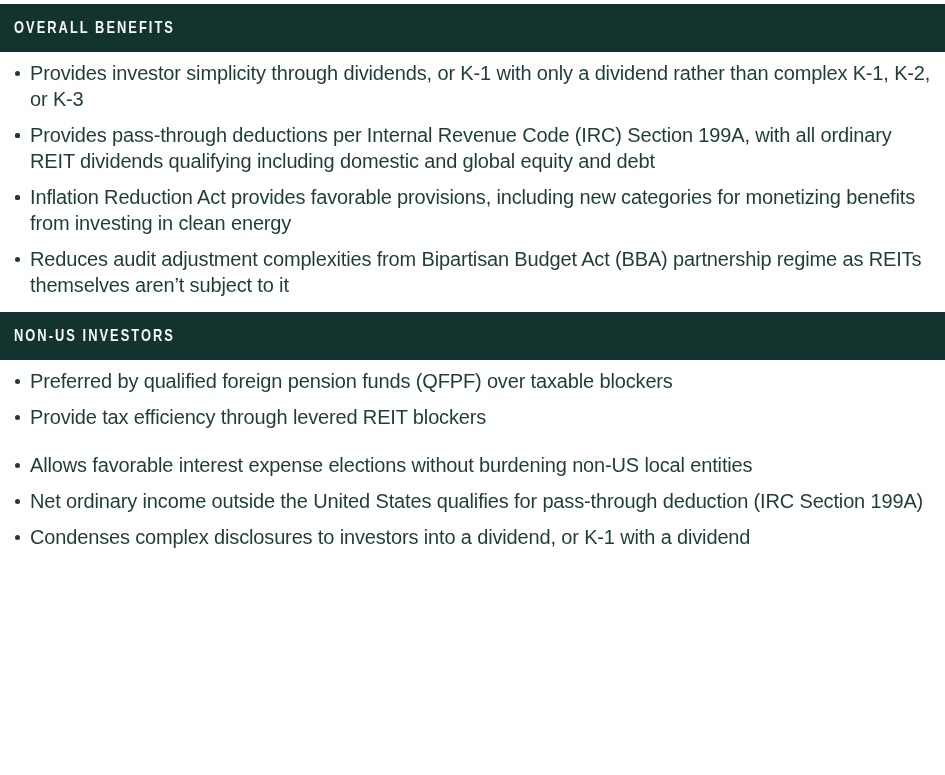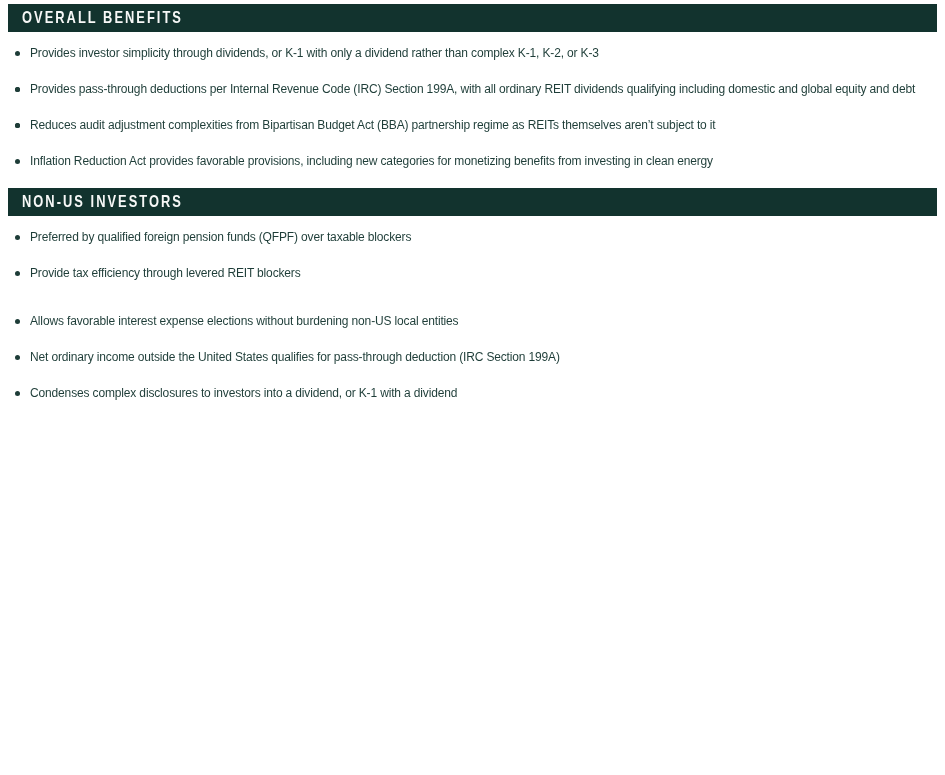--- a/index.html
+++ b/index.html
@@ -8,22 +8,22 @@
     font-family: "Liberation Sans", "DejaVu Sans", sans-serif;
   }
   .doc {
     width: 945px;
     height: 775px;
     background: #ffffff;
     padding-top: 4px;
     overflow: hidden;
   }
   .bar {
-    height: 28px;
-    margin: 0 8px;
+    height: 48px;
+    margin: 0 0;
     background: #12332e;
     display: flex;
     align-items: center;
     padding: 0 14px;
   }
   .bar-title {
     color: #f7f8f7;
     font-size: 16.5px;
     font-weight: 700;
     letter-spacing: 2.6px;
@@ -33,21 +33,21 @@
     transform-origin: left center;
     padding-bottom: 1px;
   }
   ul.bullets {
     list-style: none;
     padding: 8px 12px 4px 30px;
   }
   ul.bullets li {
     position: relative;
     color: #1e3d38;
-    font-size: 12px;
+    font-size: 20px;
     letter-spacing: -0.15px;
     line-height: 26px;
     margin-bottom: 10px;
   }
   ul.bullets li .dot {
     position: absolute;
     left: -15px;
     top: 11px;
     width: 5px;
     height: 5px;
@@ -62,22 +62,22 @@
 
   <section>
     <header class="bar">
       <span class="bar-title">OVERALL BENEFITS</span>
     </header>
     <ul class="bullets">
         <li><span class="dot"></span><span>Provides investor simplicity through dividends, or K-1 with only a dividend rather than complex K-1, K-2, or K-3</span></li>
         <li><span class="dot"></span></li>
         <li><span class="dot"></span><span>Provides pass-through deductions per Internal Revenue Code (IRC) Section 199A, with all ordinary REIT dividends qualifying including domestic and global equity and debt</span></li>
         <li><span class="dot"></span></li>
+        <li><span class="dot"></span><span>Inflation Reduction Act provides favorable provisions, including new categories for monetizing benefits from investing in clean energy</span></li>
         <li><span class="dot"></span><span>Reduces audit adjustment complexities from Bipartisan Budget Act (BBA) partnership regime as REITs themselves aren’t  subject to it</span></li>
-        <li><span class="dot"></span><span>Inflation Reduction Act provides favorable provisions, including new categories for monetizing benefits from investing in clean energy</span></li>
       </ul>
   </section>
 
   <section>
     <header class="bar">
       <span class="bar-title">NON-US INVESTORS</span>
     </header>
     <ul class="bullets">
         <li><span class="dot"></span><span>Preferred by qualified foreign pension funds (QFPF) over taxable blockers</span></li>
         <li><span class="dot"></span><span>Provide tax efficiency through levered REIT blockers</span></li>

